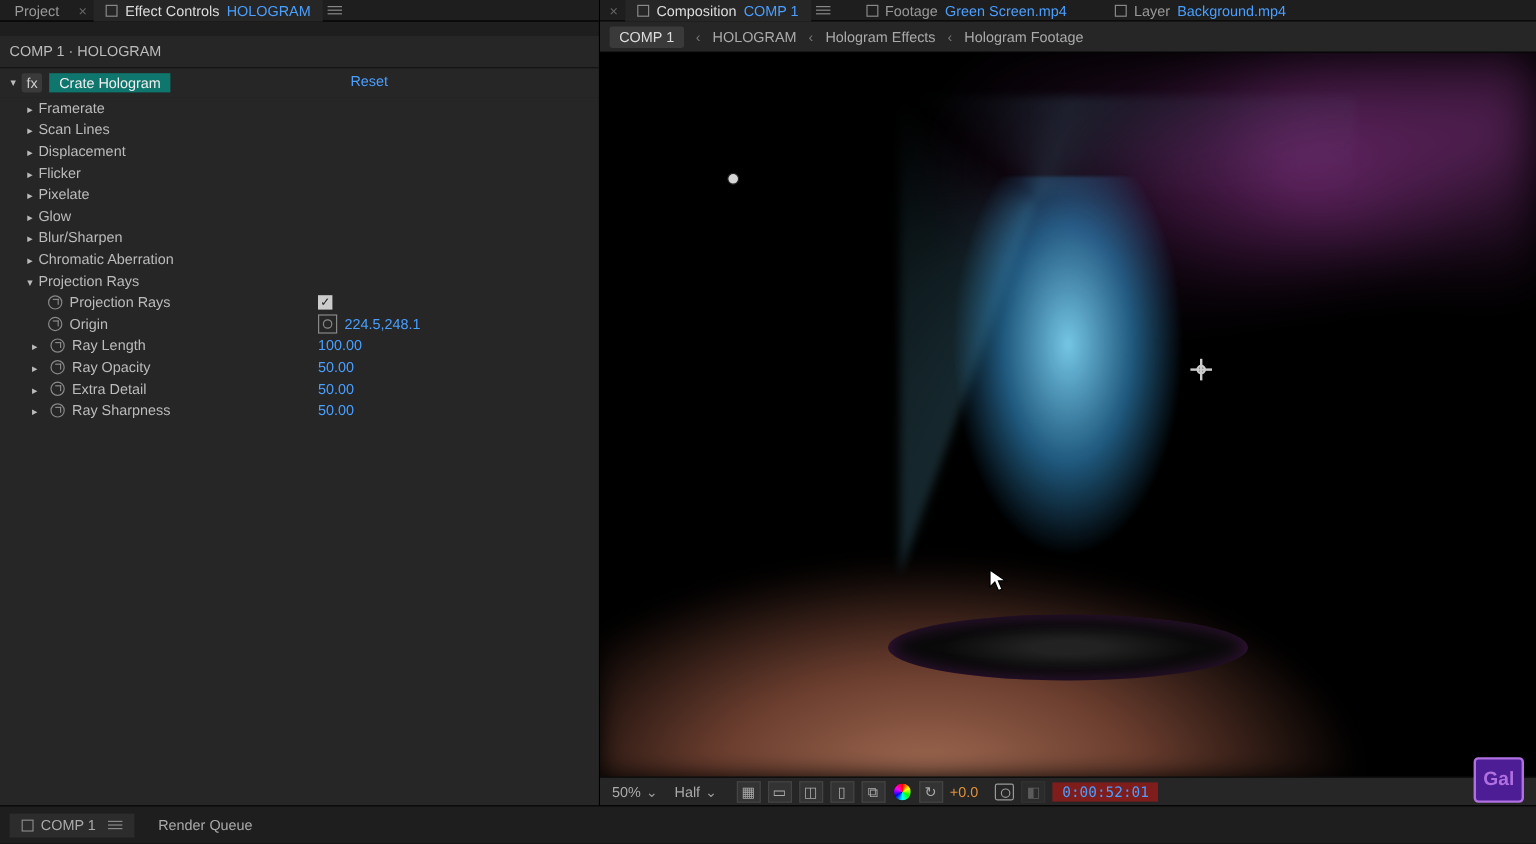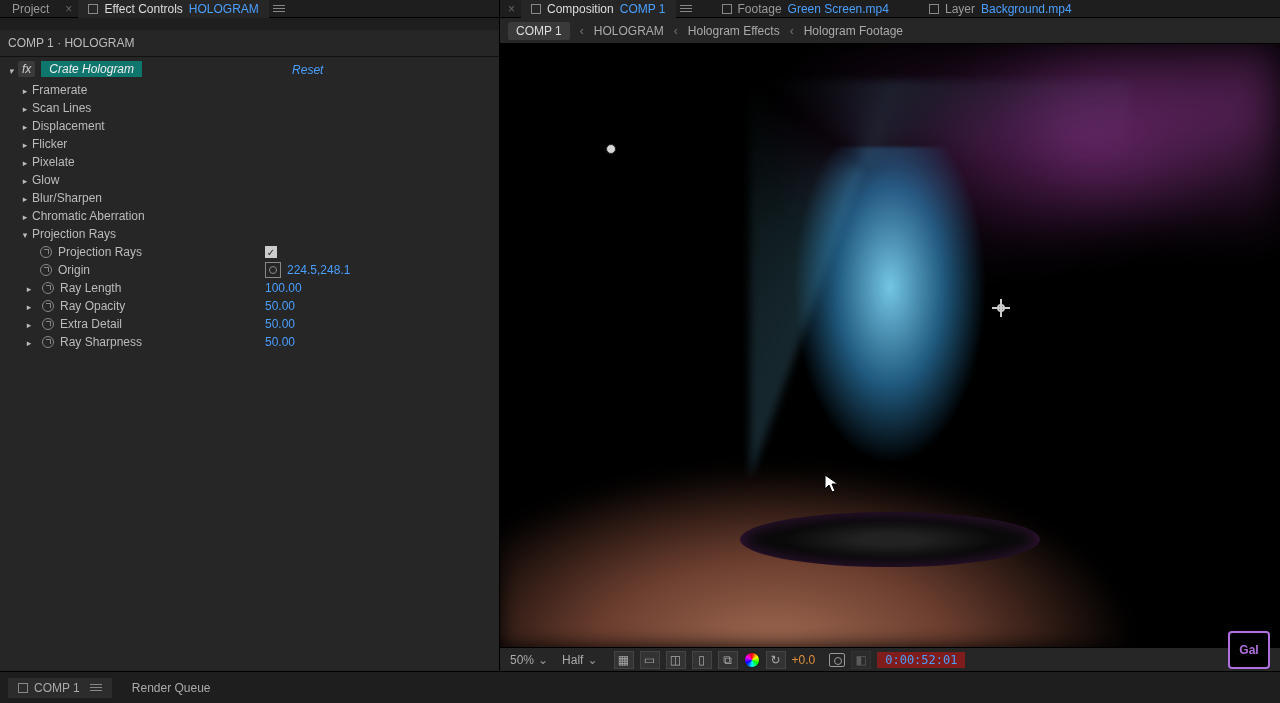--- a/index.html
+++ b/index.html
@@ -12,21 +12,21 @@
 .tabs { display: flex; align-items: center; height: 18px; background: #1e1e1e; gap: 0; padding-left: 2px; border-bottom: 1px solid #000; }
 .tab { padding: 2px 10px; color: #999; cursor: pointer; display: flex; align-items: center; gap: 6px; height: 18px; }
 .tab.active { background: #262626; color: #ddd; }
 .tab .icon-sq { width: 10px; height: 10px; border: 1px solid #888; }
 .tab .accent { color: #4a9fff; }
 .burger { width: 12px; display: flex; flex-direction: column; gap: 2px; margin-left: 4px; }
 .burger span { height: 1px; background: #888; }
 
 
 .comp-title { padding: 6px 8px; color: #bbb; background: #262626; border-bottom: 1px solid #111; margin-top: 12px; }
-.effect-head { display: flex; align-items: flex-end; padding: 4px 4px; background: #262626; font-style: italic; }
+.effect-head { display: flex; align-items: flex-start; padding: 4px 4px; background: #262626; }
 .effect-head .fx { background: #3a3a3a; padding: 1px 4px; color: #ccc; margin-right: 6px; border-radius: 2px; }
 .effect-head .name { background: #0f766e; padding: 1px 8px; color: #eee; }
 .effect-head .reset { margin-left: 150px; color: #4a9fff; cursor: pointer; }
 .prop-row { display: flex; align-items: center; padding: 2px 0; height: 18px; }
 .twirl { width: 14px; text-align: center; color: #bbb; cursor: pointer; }
 .twirl::before { content: "▸"; font-size: 9px; }
 .twirl.open::before { content: "▾"; }
 .prop-label { color: #bbb; }
 .prop-value { color: #4a9fff; cursor: ew-resize; }
 .indent1 { padding-left: 18px; }
@@ -72,21 +72,21 @@
 .cursor svg { width: 16px; height: 20px; }
 
 
 .vctrl { height: 24px; display: flex; align-items: center; background: #262626; padding: 0 6px; gap: 6px; border-top: 1px solid #000; }
 .vctrl .drop { display: flex; align-items: center; gap: 4px; padding: 0 4px; cursor: pointer; }
 .vctrl .btn { width: 20px; height: 18px; display: flex; align-items: center; justify-content: center; border: 1px solid #444; background: #333; cursor: pointer; }
 .vctrl .rgb { width:16px; height:16px; border-radius:50%; background: conic-gradient(red,yellow,lime,cyan,blue,magenta,red); border:1px solid #222; }
 .vctrl .snap { width:16px; height:14px; border:1.5px solid #999; border-radius:2px; position:relative; }
 .vctrl .snap::after { content:""; position:absolute; width:6px; height:6px; border:1.5px solid #999; border-radius:50%; left:4px; top:3px; }
 .vctrl .timecode { background:#7f1d1d; padding: 1px 8px; color:#4a9fff; font-family: monospace; }
-.gal { position:absolute; right:10px; bottom:34px; width:42px; height:38px; display:flex; align-items:center; justify-content:center; border:2px solid #b070e0; color:#b070e0; font-weight:bold; border-radius:4px; font-size:12px; background:#000000; }
+.gal { position:absolute; right:10px; bottom:34px; width:42px; height:38px; display:flex; align-items:center; justify-content:center; border:2px solid #b070e0; color:#b070e0; font-weight:bold; border-radius:4px; font-size:16px; background:#4c1d95; }
 
 
 .bottom { height: 32px; background: #1e1e1e; display: flex; align-items: center; padding-left: 8px; gap: 20px; border-top: 1px solid #000; }
 .bottom .tab-pill { display:flex; align-items:center; gap:6px; padding: 3px 10px; background:#2c2c2c; }
 .dd::after { content:" ⌄"; color:#999; }
 </style>
 </head>
 <body>
 
 <div class="main">

